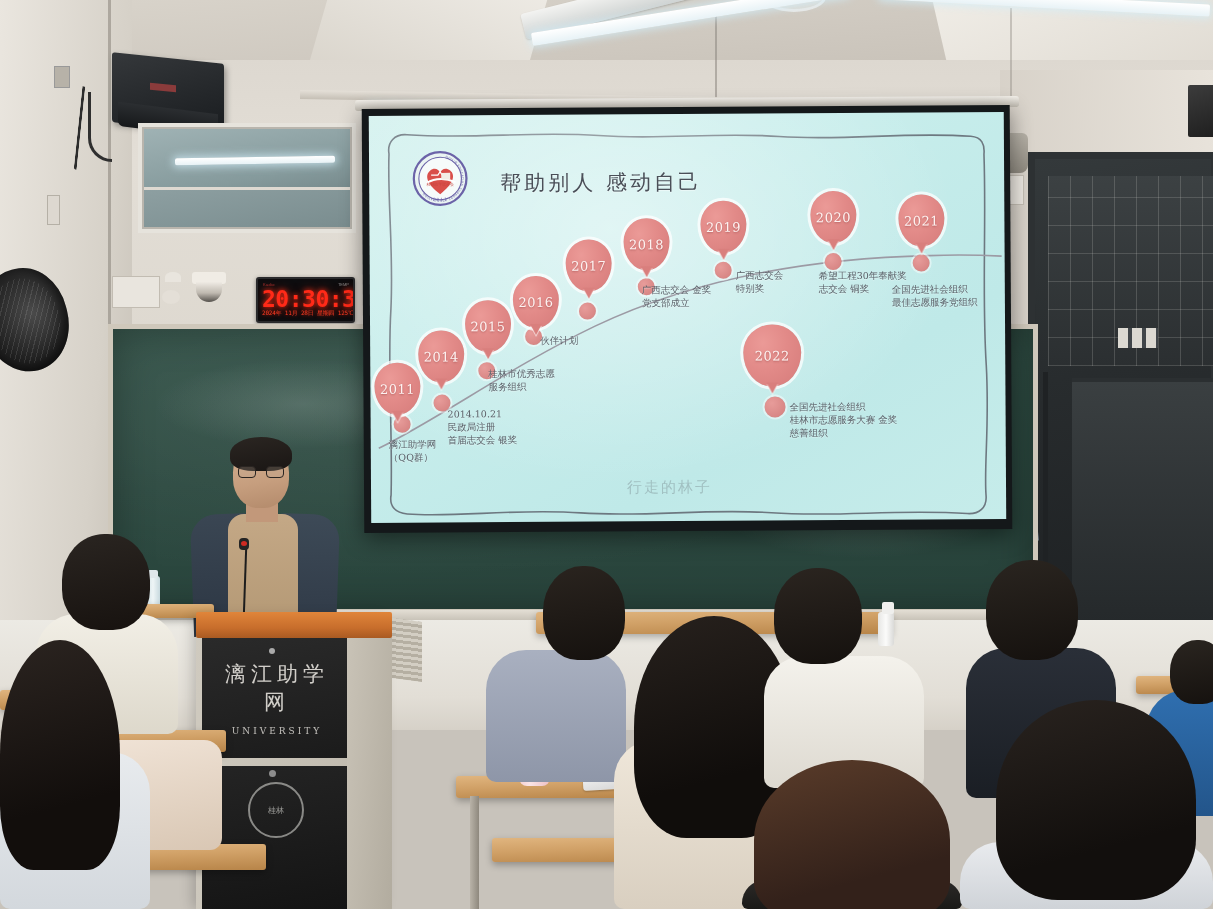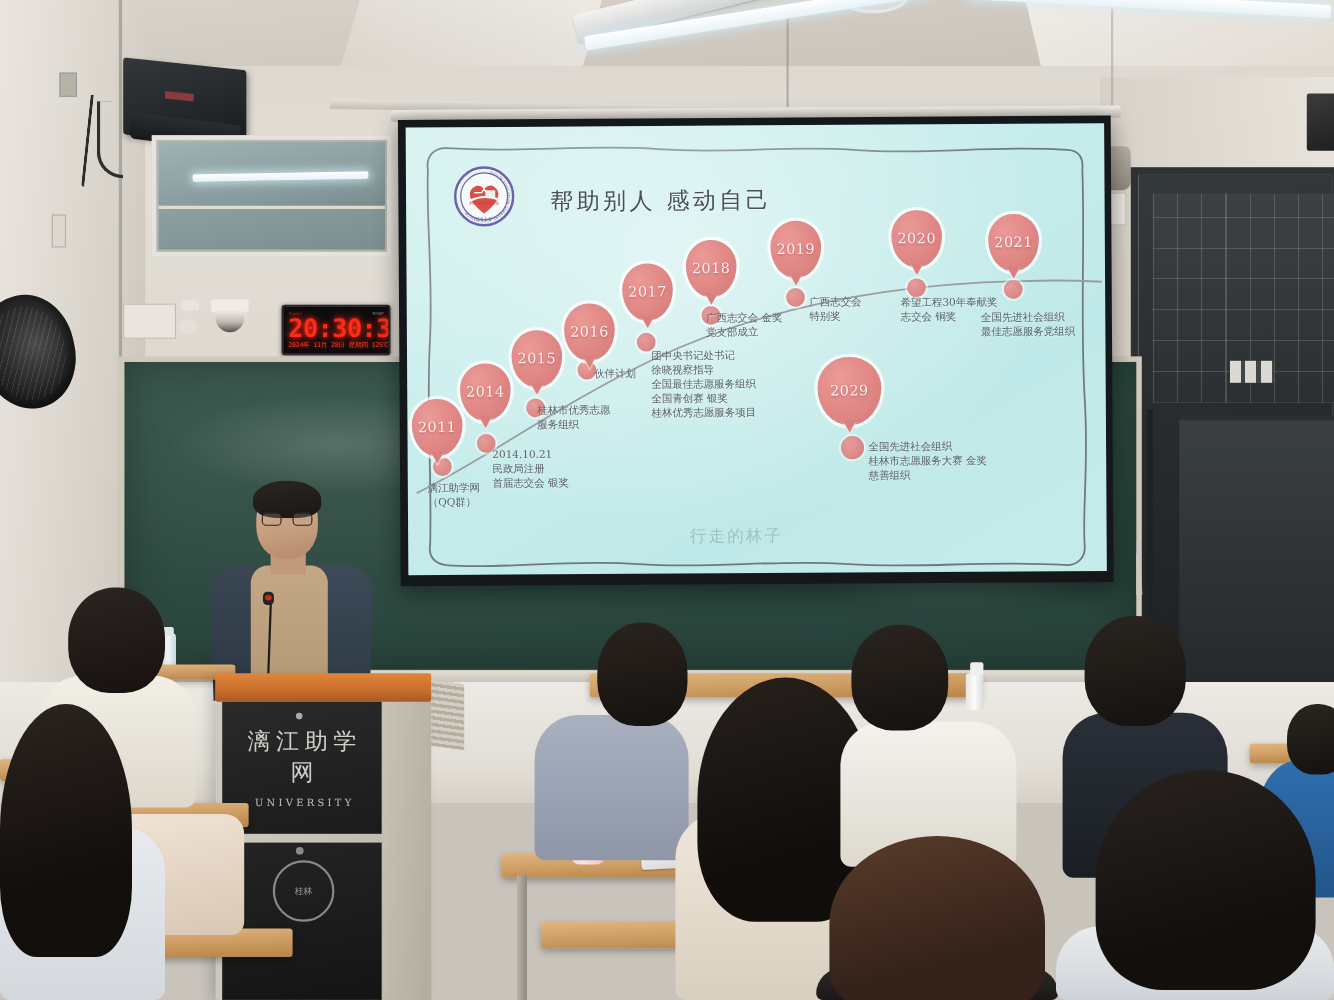--- a/index.html
+++ b/index.html
@@ -631,25 +631,20 @@
       <div class="node-dot" style="left:155px; top:213px;"></div>
       <div class="balloon" style="left:143px; top:161px;">
         <div class="balloon-year">2016</div>
       </div>
       <div class="node-label" style="left:170px; top:219px;">伙伴计划</div>
 
       <div class="node-dot" style="left:209px; top:188px;"></div>
       <div class="balloon" style="left:196px; top:125px;">
         <div class="balloon-year">2017</div>
       </div>
-      <div class="node-label" style="left:222px; top:203px;">团中央书记处书记
-徐晓视察指导
-全国最佳志愿服务组织
-全国青创赛 银奖
-桂林优秀志愿服务项目</div>
 
       <div class="node-dot" style="left:268px; top:164px;"></div>
       <div class="balloon" style="left:254px; top:104px;">
         <div class="balloon-year">2018</div>
       </div>
       <div class="node-label" style="left:272px; top:169px;">广西志交会 金奖
 党支部成立</div>
 
       <div class="node-dot" style="left:345px; top:148px;"></div>
       <div class="balloon" style="left:331px; top:87px;">
@@ -667,21 +662,21 @@
 
       <div class="node-dot" style="left:543px; top:142px;"></div>
       <div class="balloon" style="left:529px; top:82px;text-decoration:underline;">
         <div class="balloon-year">2021</div>
       </div>
       <div class="node-label" style="left:522px; top:170px;">全国先进社会组织
 最佳志愿服务党组织</div>
 
       <div class="node-dot" style="left:394px; top:283px; width:21px; height:21px;"></div>
       <div class="balloon" style="left:373px; top:211px; width:58px; height:62px;">
-        <div class="balloon-year">2029</div>
+        <div class="balloon-year">2022</div>
       </div>
       <div class="node-label" style="left:419px; top:287px;">全国先进社会组织
 桂林市志愿服务大赛 金奖
 慈善组织</div>
 
       <div class="watermark">行走的林子</div>
     </div>
   </div>
 
   <div class="speaker">

